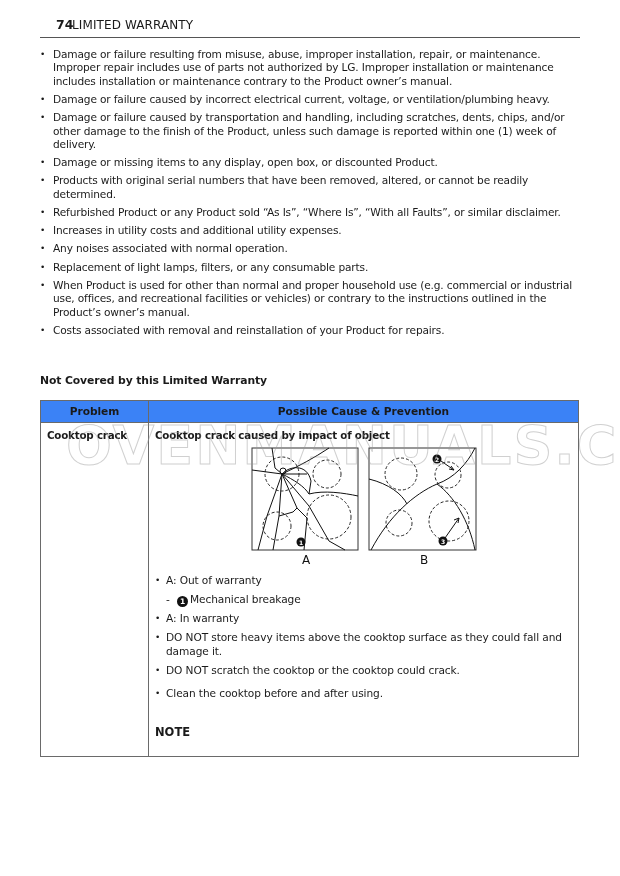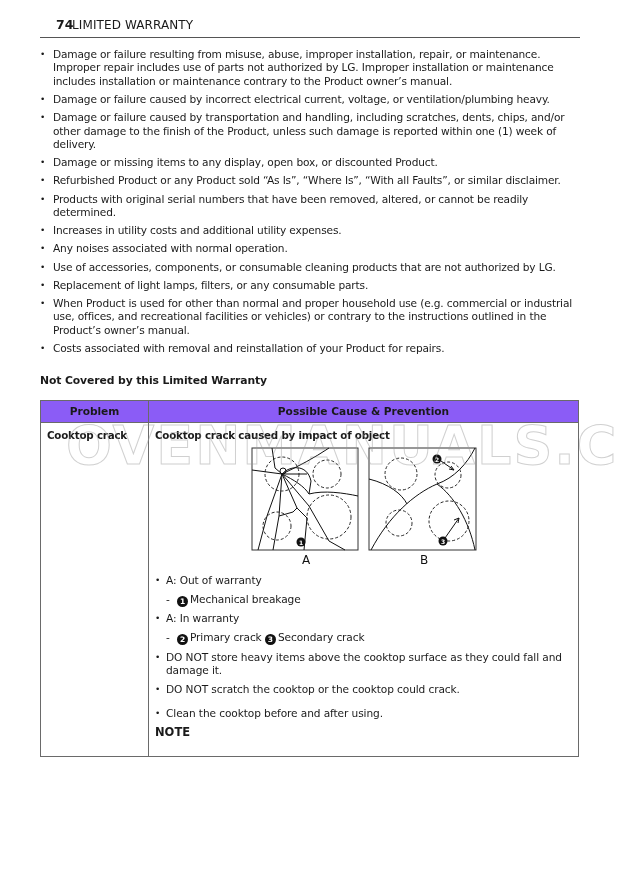--- a/index.html
+++ b/index.html
@@ -6,21 +6,21 @@
   html, body { width: 620px; height: 876px; background: #ffffff; }
   body { position: relative; font-family: "DejaVu Sans", sans-serif; color: #1a1a1a; overflow: hidden; }
   .header { position: absolute; left: 40px; top: 16px; width: 540px; height: 22px; border-bottom: 1px solid #555; }
   .header .pnum { font-weight: bold; font-size: 12.5px; position: absolute; left: 0; top: 1px; margin-left: 16px; }
   .header .ptitle { font-size: 12px; position: absolute; left: 24px; top: 1.5px; letter-spacing: 0.1px; margin-left: 8px; }
   .bullets { position: absolute; left: 40px; top: 48px; width: 545px; list-style: none; }
   .bullets li { position: relative; padding-left: 13px; font-size: 10.6px; line-height: 13.4px; margin-bottom: 4.8px; letter-spacing: -0.15px; }
   .bullets li::before { content: "•"; position: absolute; left: 0; top: 0; font-size: 9px; }
   .section-title { position: absolute; left: 40px; top: 374px; font-weight: bold; font-size: 10.8px; letter-spacing: -0.1px; }
   .tbl { position: absolute; left: 40px; top: 400px; width: 539px; height: 357px; border: 1px solid #6a6a6a; }
-  .th-row { position: absolute; left: 0; top: 0; width: 537px; height: 22px; background: #8b5cf6; border-bottom: 1px solid #6a6a6a; }
+  .th-row { position: absolute; left: 0; top: 0; width: 537px; height: 22px; background: #3b82f6; border-bottom: 1px solid #6a6a6a; }
   .th { position: absolute; top: 4px; font-weight: bold; font-size: 10.6px; text-align: center; }
   .th.c1 { left: 0; width: 107px; }
   .th.c2 { left: 108px; width: 429px; }
   .vline { position: absolute; left: 107px; top: 0; width: 1px; height: 355px; background: #6a6a6a; }
   .problem { position: absolute; left: 6px; top: 28px; font-weight: bold; font-size: 10.3px; letter-spacing: -0.2px; }
   .cause-title { position: absolute; left: 114px; top: 28px; font-weight: bold; font-size: 10.3px; letter-spacing: -0.2px; }
   .diagram { position: absolute; left: 208px; top: 45px; width: 240px; height: 125px; }
   .sub { position: absolute; left: 114px; width: 420px; list-style: none; }
   .sub li { position: relative; font-size: 10.6px; line-height: 13.4px; letter-spacing: -0.1px; }
   .sub li.b { padding-left: 11px; }
@@ -39,25 +39,24 @@
 <div class="header">
   <span class="pnum">74</span>
   <span class="ptitle">LIMITED WARRANTY</span>
 </div>
 
 <ul class="bullets">
   <li>Damage or failure resulting from misuse, abuse, improper installation, repair, or maintenance. Improper repair includes use of parts not authorized by LG. Improper installation or maintenance includes installation or maintenance contrary to the Product owner’s manual.</li>
   <li>Damage or failure caused by incorrect electrical current, voltage, or ventilation/plumbing heavy.</li>
   <li>Damage or failure caused by transportation and handling, including scratches, dents, chips, and/or other damage to the finish of the Product, unless such damage is reported within one (1) week of delivery.</li>
   <li>Damage or missing items to any display, open box, or discounted Product.</li>
+  <li>Products with original serial numbers that have been removed, altered, or cannot be readily determined.</li>
   <li>Refurbished Product or any Product sold “As Is”, “Where Is”, “With all Faults”, or similar disclaimer.</li>
-  <li>Products with original serial numbers that have been removed, altered, or cannot be readily determined.</li>
   <li>Increases in utility costs and additional utility expenses.</li>
   <li>Any noises associated with normal operation.</li>
-  <li>Use of accessories, components, or consumable cleaning products that are not authorized by LG.</li>
   <li>Replacement of light lamps, filters, or any consumable parts.</li>
   <li>When Product is used for other than normal and proper household use (e.g. commercial or industrial use, offices, and recreational facilities or vehicles) or contrary to the instructions outlined in the Product’s owner’s manual.</li>
   <li>Costs associated with removal and reinstallation of your Product for repairs.</li>
 </ul>
 
 <div class="section-title">Not Covered by this Limited Warranty</div>
 
 <div class="tbl">
   <div class="th-row">
     <div class="th c1">Problem</div>
@@ -119,21 +118,20 @@
       <circle cx="74" cy="95" r="4.5" fill="#111" stroke="none"></circle>
       <text x="74" y="98" font-size="6" font-family="DejaVu Sans, sans-serif" font-weight="bold" fill="#fff" stroke="none" text-anchor="middle">3</text>
     </g>
     <text x="175" y="118" font-size="12" font-family="DejaVu Sans, sans-serif" fill="#111" text-anchor="middle">B</text>
   </svg>
 
   <ul class="sub" style="top:173px">
     <li class="b" style="margin-bottom:5.5px"><span>A: Out of warranty</span></li>
     <li class="d" style="margin-bottom:5.5px"><span class="num">1</span><span>Mechanical breakage</span></li>
     <li class="b" style="margin-bottom:5.5px"><span>A: In warranty</span></li>
-    <li class="d" style="margin-bottom:5.5px"><span class="num">2</span><span>Primary crack</span> <span class="num">3</span><span>Secondary crack</span></li>
     <li class="b" style="margin-bottom:5.5px"><span>DO NOT store heavy items above the cooktop surface as they could fall and damage it.</span></li>
     <li class="b" style="margin-bottom:10px"><span>DO NOT scratch the cooktop or the cooktop could crack.</span></li>
     <li class="b"><span>Clean the cooktop before and after using.</span></li>
   </ul>
 
   <div class="note-title">NOTE</div>
 </div>
 
 <div class="watermark">OVENMANUALS.COM</div>
 

